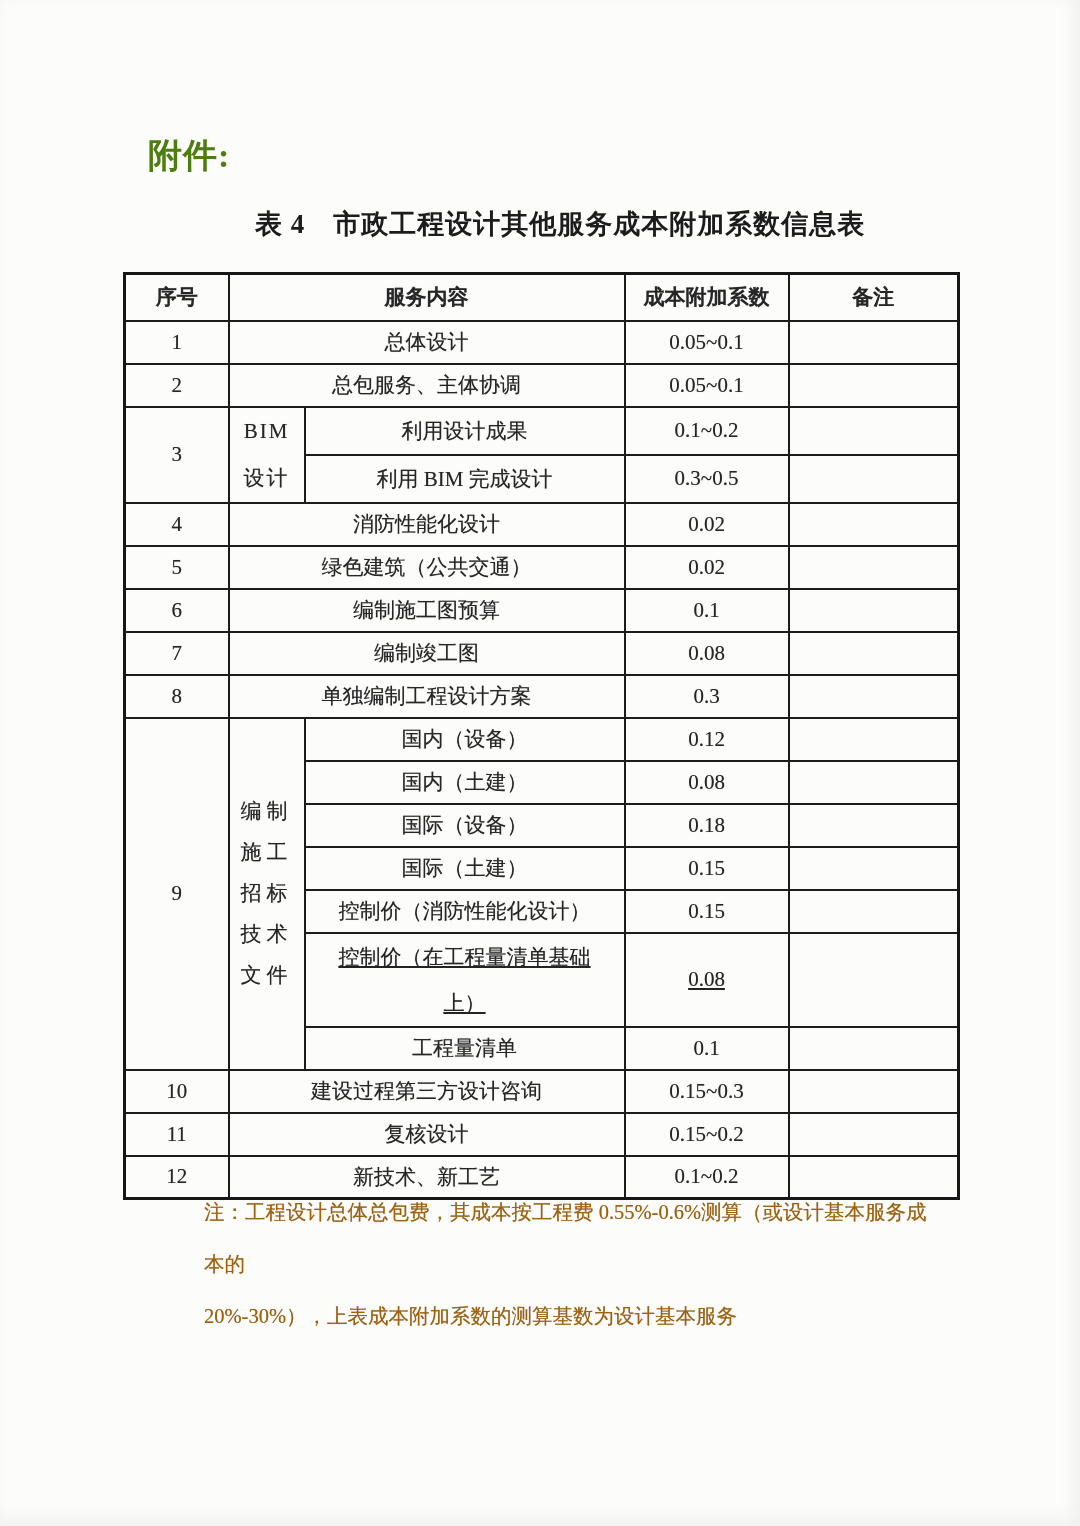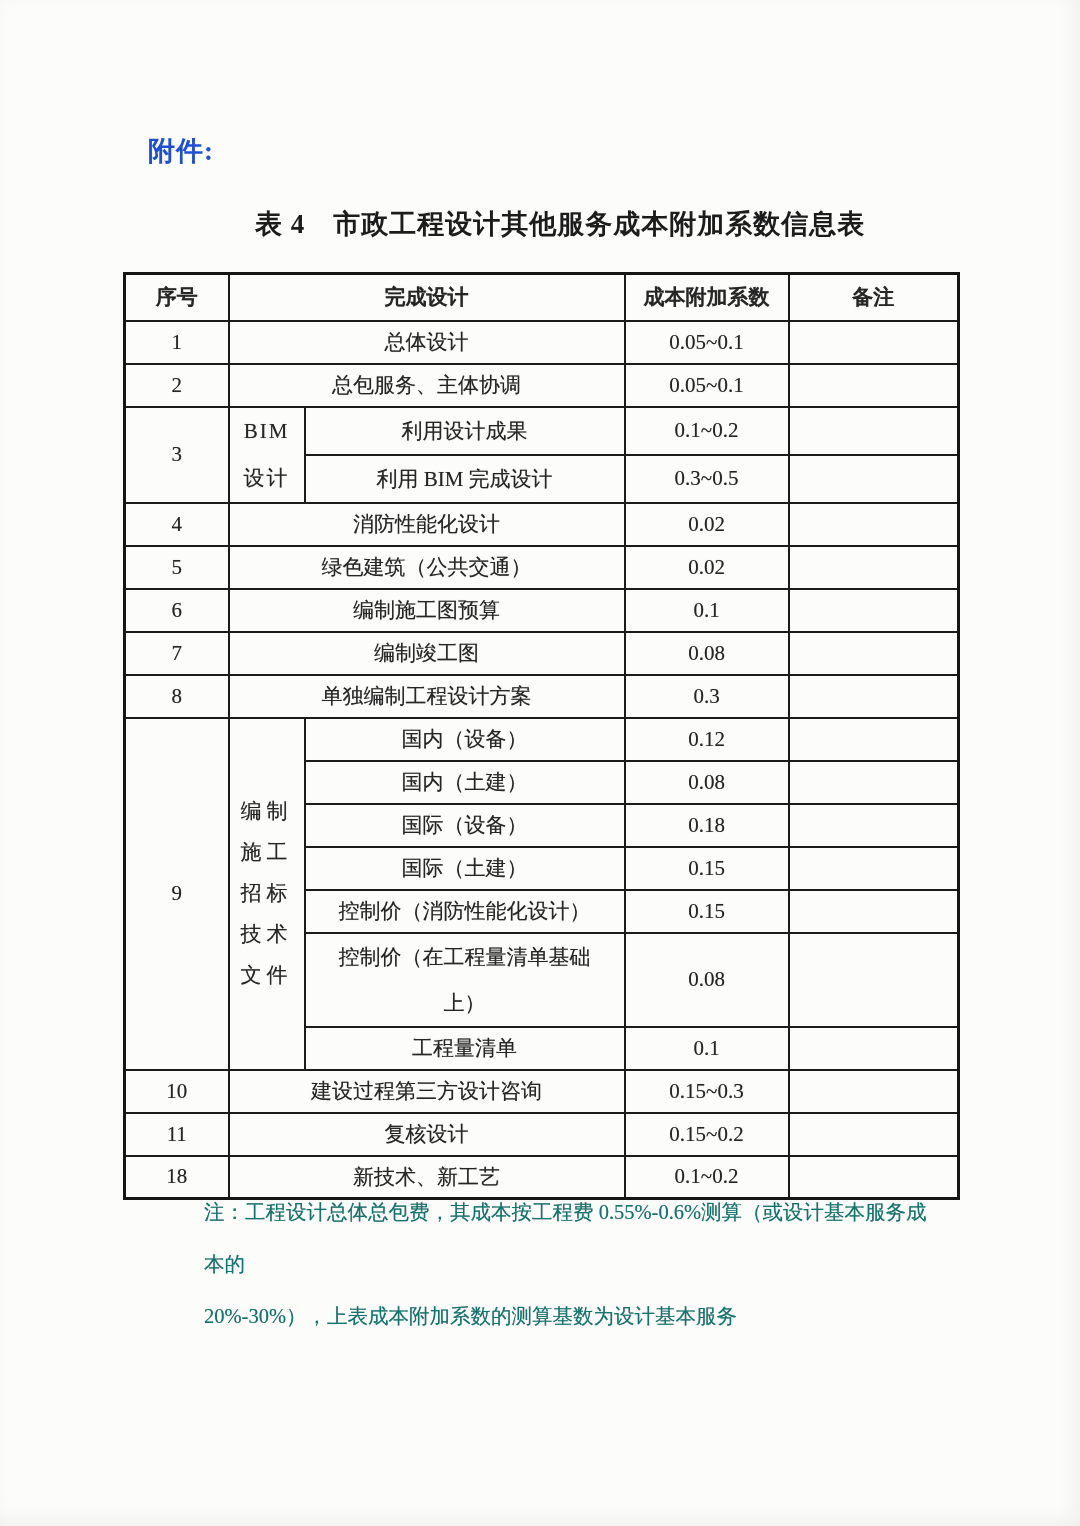--- a/index.html
+++ b/index.html
@@ -22,24 +22,24 @@
     content: "";
     position: absolute;
     inset: 0;
     pointer-events: none;
     box-shadow: inset -6px -6px 18px rgba(0,0,0,0.05);
   }
   .attachment {
     position: absolute;
     left: 148px;
     top: 133px;
-    font-size: 27px;
+    font-size: 34px;
     font-weight: bold;
     letter-spacing: 1px;
-    color: #1d4ed8;
+    color: #4d7c0f;
   }
   .doc-title {
     position: absolute;
     left: 0;
     right: 0;
     top: 206px;
     text-align: center;
     transform: translateX(20px);
     font-size: 27px;
     font-weight: bold;
@@ -61,32 +61,32 @@
     vertical-align: middle;
     font-size: 21px;
     color: #262626;
     padding: 0 4px;
     overflow: hidden;
     text-shadow: 0 0 0.7px rgba(20,20,20,0.45);
   }
   tr.hdr td { font-weight: 600; font-size: 21px; }
   tr.h  { height: 43px; }
   tr.hh { height: 47px; padding-left: 8px; }
-  tr.tall { height: 86px; }
+  tr.tall { height: 86px; text-decoration: underline; }
   td.group-label { line-height: 41px; letter-spacing: 5px; margin-top: 32px; }
   td.bim-label { line-height: 47px; letter-spacing: 2px; margin-left: 48px; }
   td.two-line { line-height: 46px; }
   .note {
     position: absolute;
     left: 204px;
     top: 1186px;
     width: 740px;
     font-size: 20.5px;
     line-height: 52px;
-    color: #0f766e;
+    color: #a16207;
     text-shadow: 0 0 0.7px rgba(20,20,20,0.4);
   }
 </style>
 </head>
 <body>
 
 <div class="page">
 
   <div class="attachment">附件:</div>
 
@@ -97,21 +97,21 @@
       <col style="width:104px">
       <col style="width:76px">
       <col style="width:320px">
       <col style="width:164px">
       <col style="width:170px">
     </colgroup>
 
     <tbody>
         <tr class="hdr hh">
       <td>序号</td>
-      <td colspan="2">完成设计</td>
+      <td colspan="2">服务内容</td>
       <td>成本附加系数</td>
       <td>备注</td>
     </tr>
 
     <tr class="h">
       <td>1</td>
       <td colspan="2">总体设计</td>
       <td>0.05~0.1</td>
       <td></td>
     </tr>
@@ -223,21 +223,21 @@
       <td>0.15~0.3</td>
       <td></td>
     </tr>
     <tr class="h">
       <td>11</td>
       <td colspan="2">复核设计</td>
       <td>0.15~0.2</td>
       <td></td>
     </tr>
     <tr class="h">
-      <td>18</td>
+      <td>12</td>
       <td colspan="2">新技术、新工艺</td>
       <td>0.1~0.2</td>
       <td></td>
     </tr>
   </tbody>
     </table>
 
   <div class="note">
     <div>注：工程设计总体总包费，其成本按工程费 0.55%-0.6%测算（或设计基本服务成本的</div>
     <div>20%-30%），上表成本附加系数的测算基数为设计基本服务</div>

